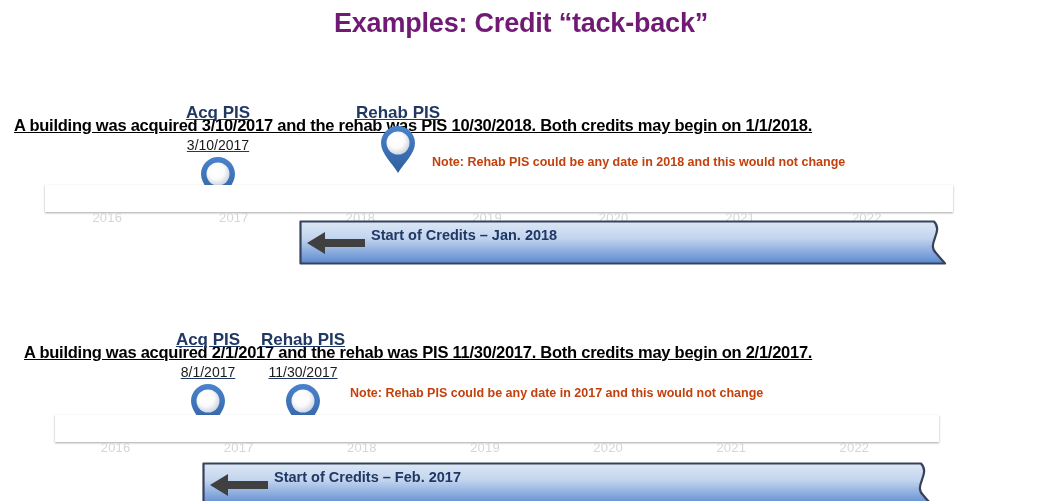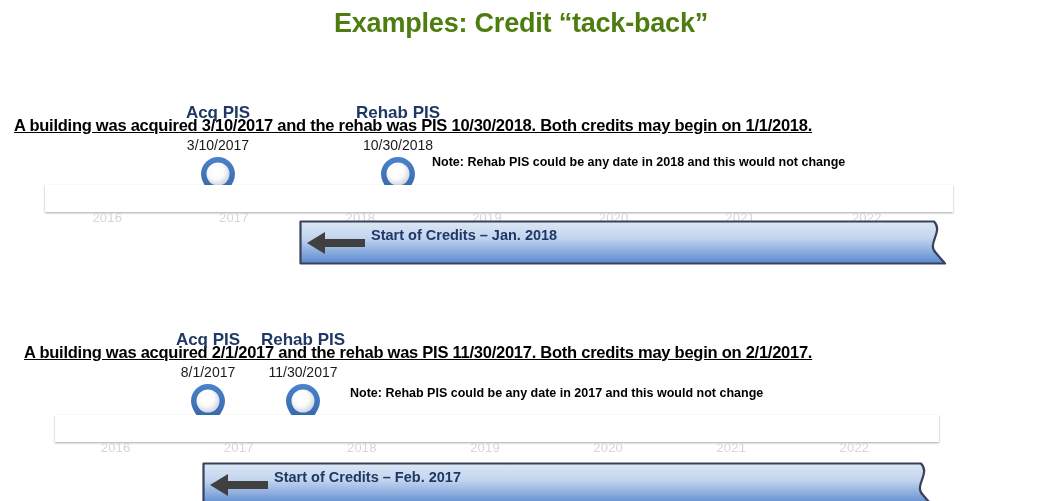--- a/index.html
+++ b/index.html
@@ -18,21 +18,21 @@
 
   
   .slide-title {
     position: absolute;
     top: 8px;
     left: 0;
     width: 1042px;
     text-align: center;
     font-size: 27px;
     font-weight: bold;
-    color: #4d7c0f;
+    color: #701a75;
     letter-spacing: -0.2px;
   }
 
   
   .section-heading {
     position: absolute;
     font-size: 16.5px;
     font-weight: bold;
     color: #000000;
     text-decoration: underline;
@@ -41,20 +41,21 @@
     margin-top: 48px;
   }
   #heading-1 { top: 68px; left: 14px; }
   #heading-2 { top: 295px; left: 24px; }
 
   
   .pin-group {
     position: absolute;
     text-align: center;
     width: 140px;
+    text-decoration: underline;
   }
   .pin-label {
     font-size: 17px;
     font-weight: bold;
     color: #1f3864;
     line-height: 1.15;
     white-space: nowrap;
   }
   .pin-date {
     font-size: 14px;
@@ -76,21 +77,21 @@
     transform: translateX(-50%);
     width: 38px;
     height: 50px;
   }
 
   
   .note-text {
     position: absolute;
     font-size: 12.5px;
     font-weight: bold;
-    color: #000000;
+    color: #c2410c;
     white-space: nowrap;
   }
   #note-1 { top: 155px; left: 432px; }
   #note-2 { top: 386px; left: 350px; }
 
   
   .timeline {
     position: absolute;
     height: 27px;
     display: flex;
@@ -159,21 +160,20 @@
         </linearGradient>
       </defs>
       <path d="M19 1 C9.6 1 2 8.6 2 18 C2 28.5 13 38 19 48 C25 38 36 28.5 36 18 C36 8.6 28.4 1 19 1 Z" fill="url(#pinBody1)"></path>
       <circle cx="19" cy="18" r="11.5" fill="url(#pinCore1)"></circle>
     </svg>
   </div>
 </div>
 
 <div class="pin-group" style="top:103px; left:328px;">
   <div class="pin-label">Rehab PIS</div>
-  <div class="pin-date">10/30/2018</div>
   <div class="pin-marker-wrap">
     <svg class="pin-marker" viewBox="0 0 38 50">
       <path d="M19 1 C9.6 1 2 8.6 2 18 C2 28.5 13 38 19 48 C25 38 36 28.5 36 18 C36 8.6 28.4 1 19 1 Z" fill="url(#pinBody1)"></path>
       <circle cx="19" cy="18" r="11.5" fill="url(#pinCore1)"></circle>
     </svg>
   </div>
 </div>
 
 <div id="note-1" class="note-text">Note: Rehab PIS could be any date in 2018 and this would not change</div>
 

